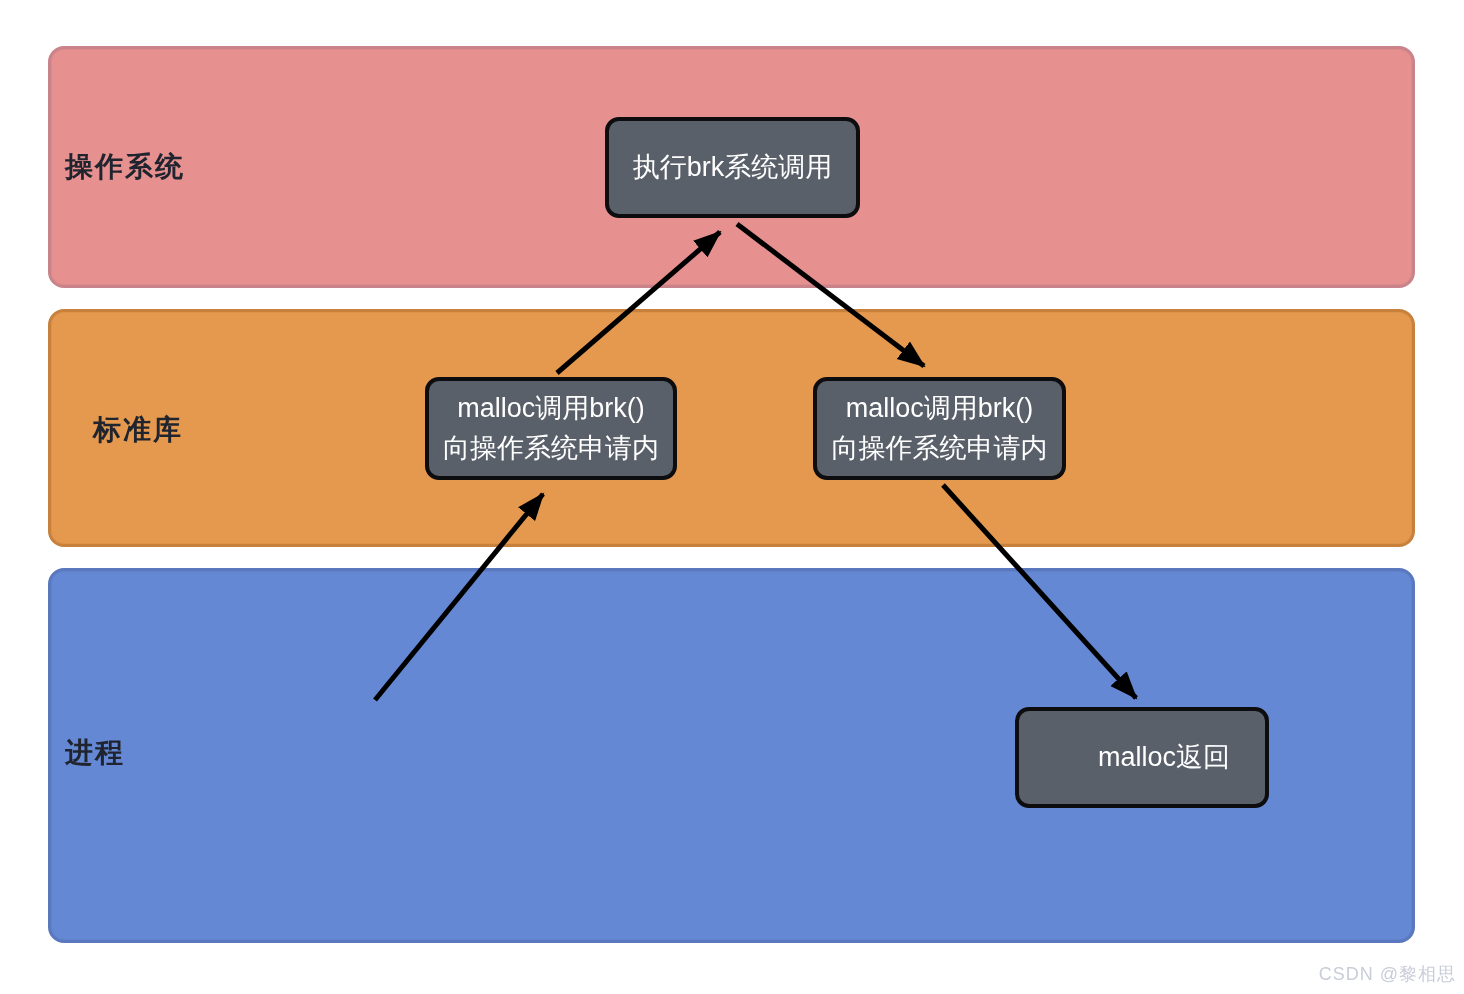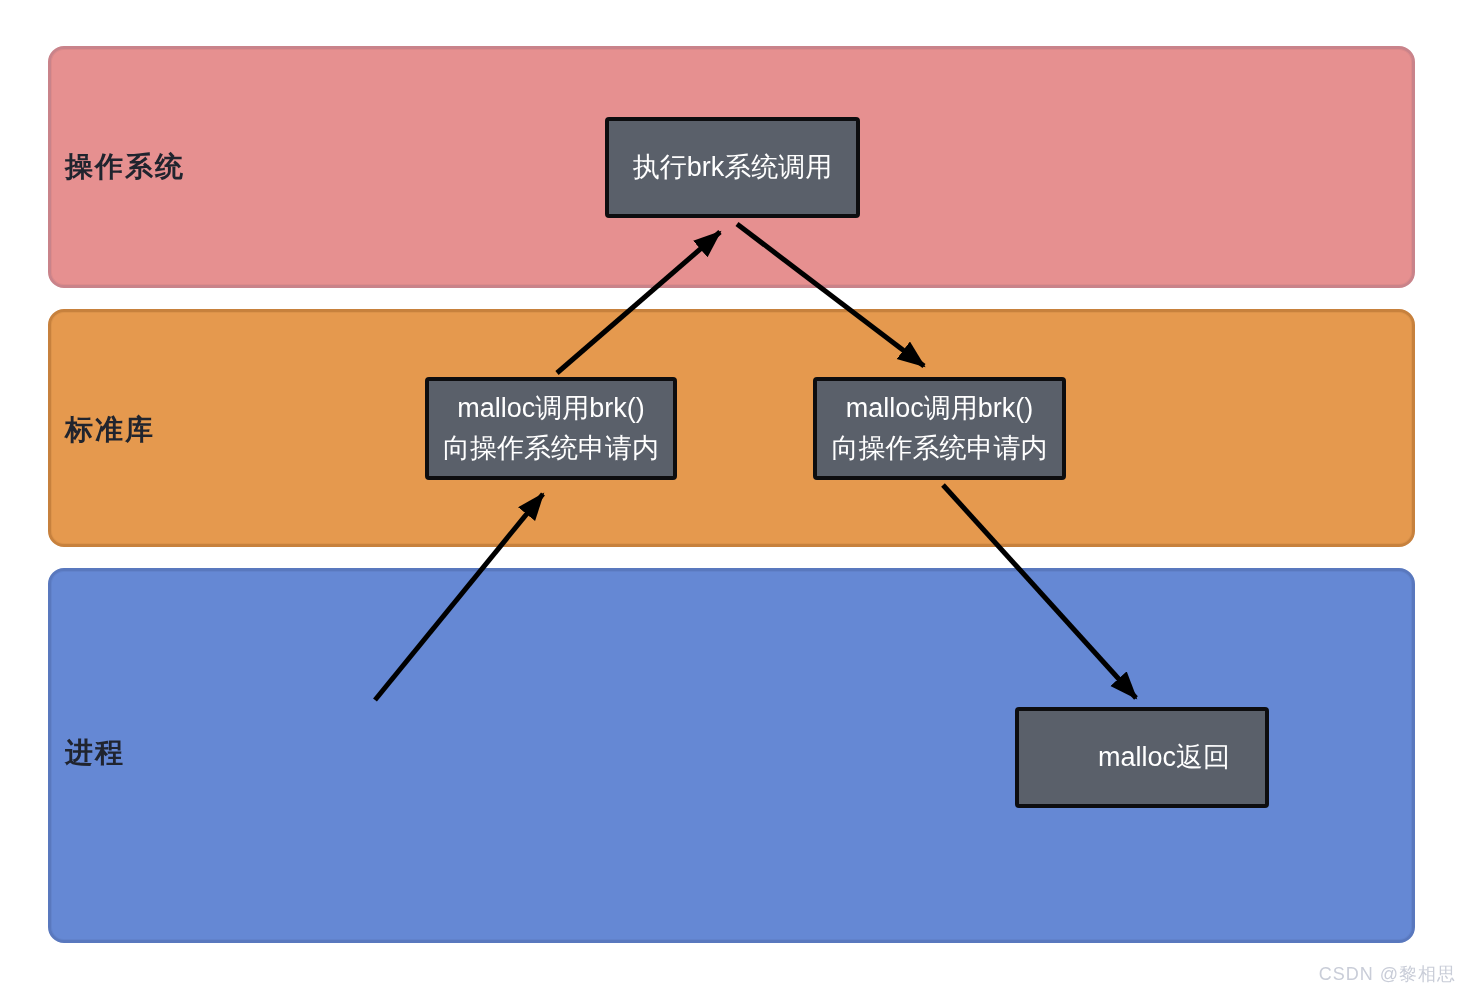--- a/index.html
+++ b/index.html
@@ -16,25 +16,25 @@
 
   .layer{position:absolute;left:48px;width:1367px;border-radius:16px;
     border:3px solid;box-shadow:inset 0 0 0 1px rgba(0,0,0,0.04);}
   .layer-os{top:46px;height:242px;background:var(--layer_os_fill);border-color:var(--layer_os_border);}
   .layer-stdlib{top:309px;height:238px;background:var(--layer_stdlib_fill);border-color:var(--layer_stdlib_border);}
   .layer-process{top:568px;height:375px;background:var(--layer_process_fill);border-color:var(--layer_process_border);}
 
   .layer-label{position:absolute;left:65px;font-size:28px;font-weight:600;
     color:var(--label_text);letter-spacing:2px;white-space:nowrap;}
   .label-os{top:148px;}
-  .label-stdlib{top:411px;}
+  .label-stdlib{top:411px;margin-left:28px;}
   .label-process{top:734px;}
 
   .node{position:absolute;background:var(--node_fill);border:4px solid var(--node_border);
-    border-radius:4px;color:var(--node_text);display:flex;flex-direction:column;
+    border-radius:14px;color:var(--node_text);display:flex;flex-direction:column;
     align-items:center;justify-content:center;text-align:center;
     font-size:27px;line-height:1.45;white-space:nowrap;}
   .node-brk-call{left:605px;top:117px;width:255px;height:101px;}
   .node-malloc-brk-left{left:425px;top:377px;width:252px;height:103px;}
   .node-malloc-brk-right{left:813px;top:377px;width:253px;height:103px;}
   .node-call-malloc{left:243px;top:707px;width:254px;height:101px;}
   .node-malloc-return{left:1015px;top:707px;width:254px;height:101px;padding-left:44px;}
 
   .arrows{position:absolute;left:0;top:0;width:1464px;height:994px;pointer-events:none;}
   .arrows line{stroke:var(--arrow);stroke-width:5;}

